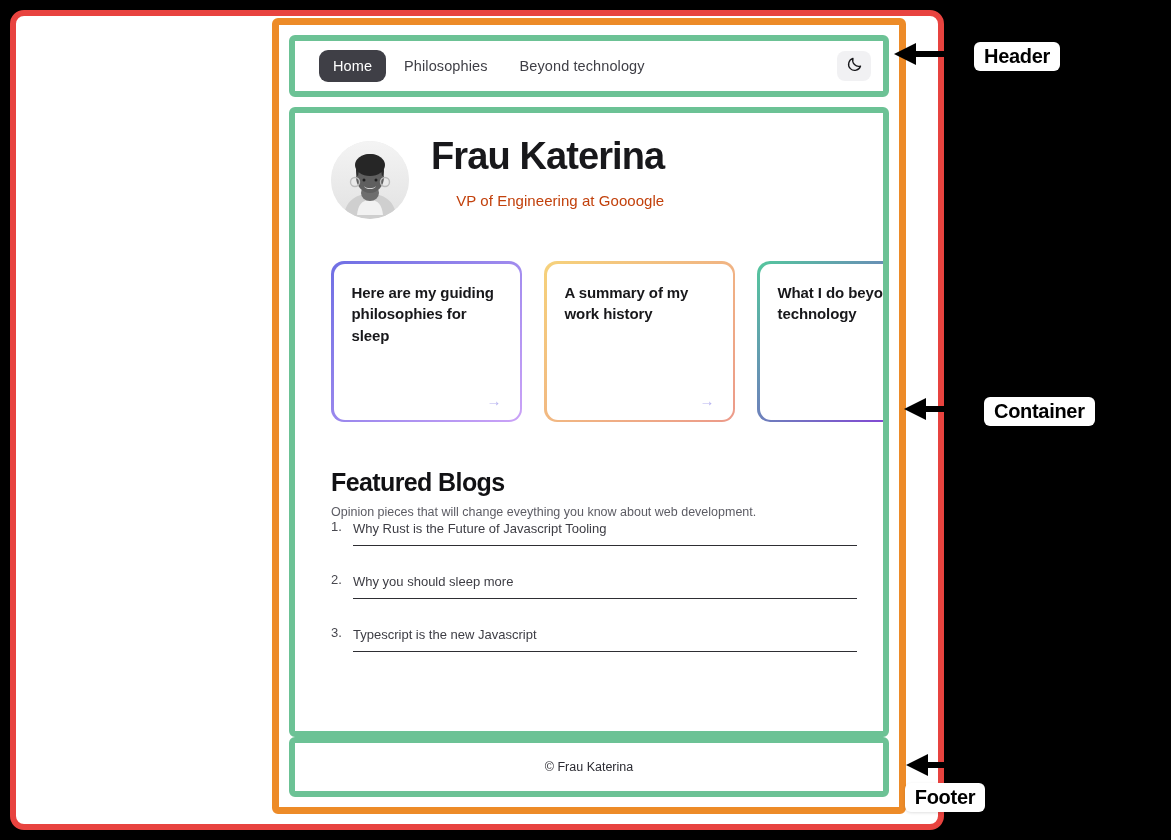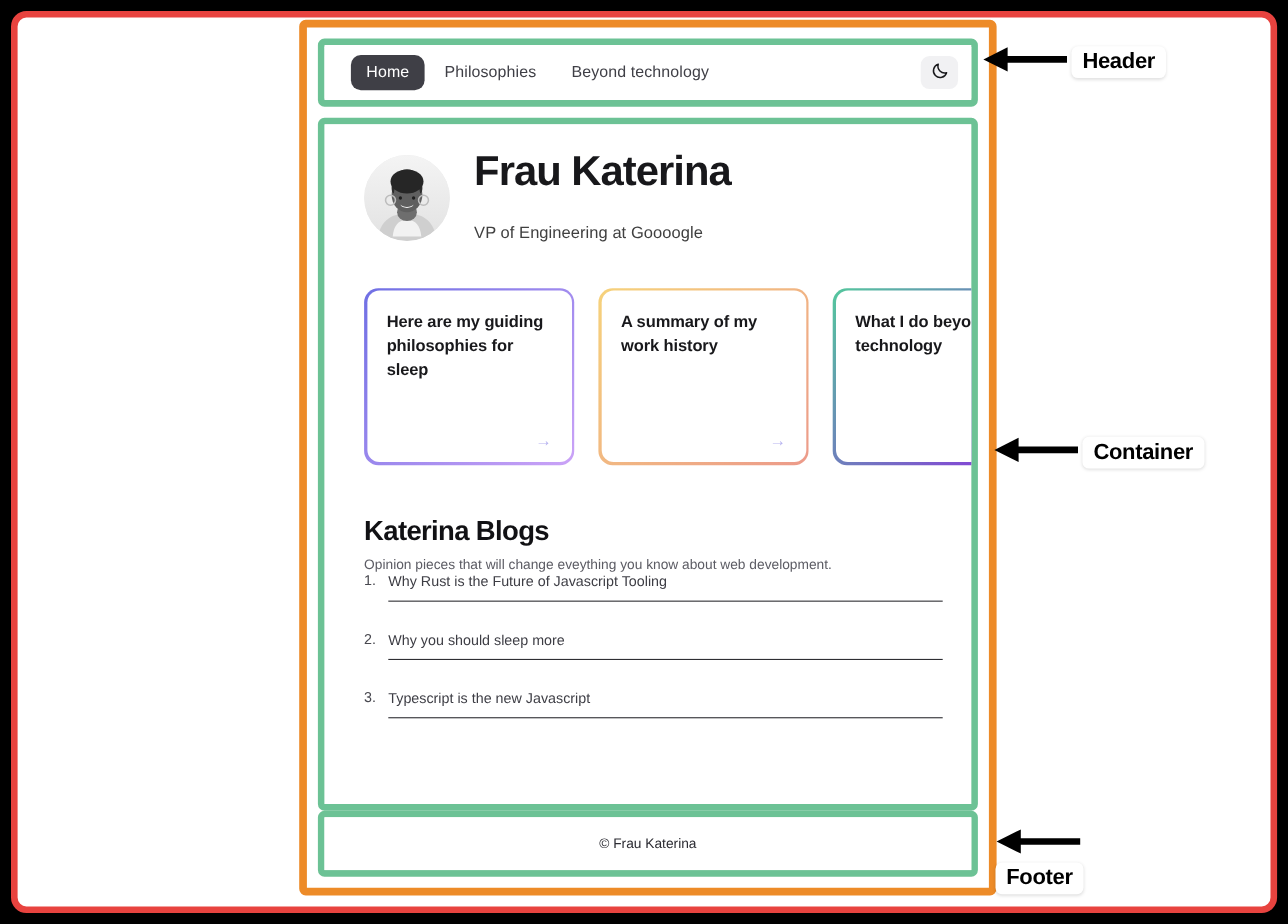--- a/index.html
+++ b/index.html
@@ -17,21 +17,21 @@
     position: relative;
     width: 1171px;
     height: 840px;
     background: #000000;
   }
 
   .outer-frame {
     position: absolute;
     left: 10px;
     top: 10px;
-    width: 1151px;
+    width: 934px;
     height: 820px;
     background: #ffffff;
     border: 6px solid #e8433f;
     border-radius: 14px;
   }
 
   
   .container-frame {
     position: absolute;
     left: 256px;
@@ -140,24 +140,25 @@
 
   .profile-name {
     font-size: 38px;
     font-weight: 700;
     color: #18181b;
     letter-spacing: -0.9px;
     line-height: 1.12;
   }
 
   .profile-role {
-    margin-top: 25px;
+    margin-top: 14px;
     font-size: 15px;
-    color: #404040;
+    color: #c2410c;
     letter-spacing: 0.05px;
+    text-align: right;
   }
 
   .profile-bio {
     margin-top: 14px;
     font-size: 13px;
     color: #64646c;
     line-height: 1.45;
     max-width: 400px;
   }
 
@@ -374,21 +375,21 @@
             </div>
             <div class="card" id="card-2" style="background: linear-gradient(135deg, rgb(84, 199, 157) 0%, rgb(140, 45, 224) 100%);">
               <div class="card-inner">
                 <div class="card-title">What I do beyond technology</div>
 
               </div>
             </div>
           </section>
 
           <section class="featured">
-            <h2 class="featured-title">Katerina Blogs</h2>
+            <h2 class="featured-title">Featured Blogs</h2>
             <p class="featured-sub">Opinion pieces that will change eveything you know about web development.</p>
             <ol class="blog-list">
               <li class="blog-item">
                 <a class="blog-link">Why Rust is the Future of Javascript Tooling</a>
               </li>
               <li class="blog-item">
                 <a class="blog-link">Why you should sleep more</a>
               </li>
               <li class="blog-item">
                 <a class="blog-link">Typescript is the new Javascript</a>

